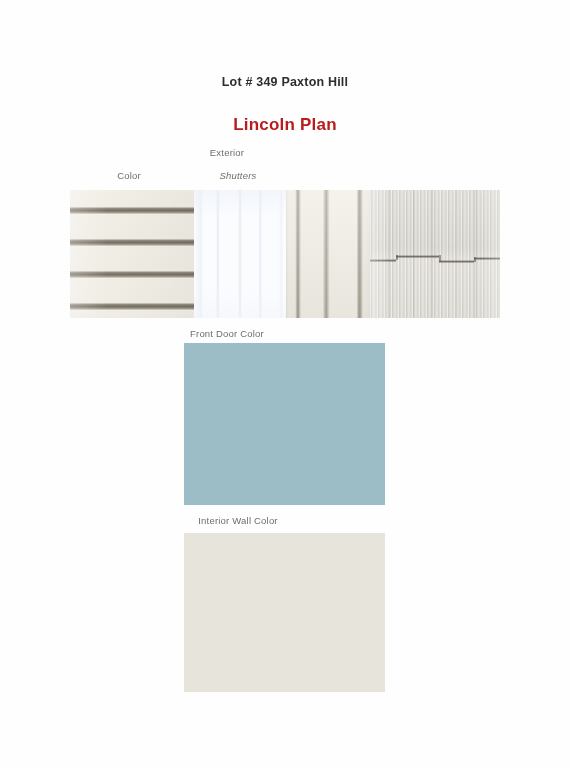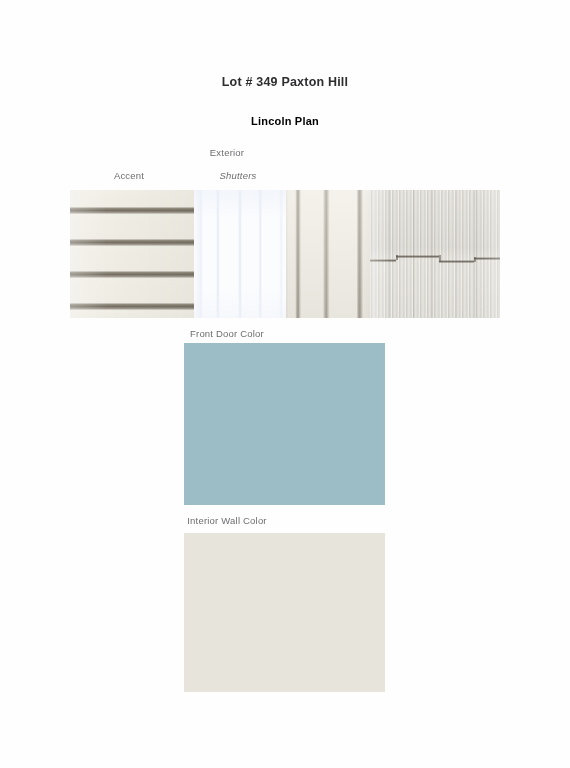--- a/index.html
+++ b/index.html
@@ -32,23 +32,23 @@
   }
   .title-main {
     font-size: 12.5px;
     font-weight: 700;
     color: #2e2e30;
     letter-spacing: 0.2px;
     line-height: 1;
     margin: 16px;
   }
   .title-sub {
-    font-size: 11px;
+    font-size: 17px;
     font-weight: 700;
-    color: #000000;
+    color: #b91c1c;
     letter-spacing: 0.2px;
     line-height: 1;
     margin: 27px 0 0 0;
   }
 
   
   .exterior-heading {
     position: absolute;
     top: 147px;
     left: 0;
@@ -225,21 +225,21 @@
   .block-label {
     position: absolute;
     left: 0;
     width: 454px;
     text-align: center;
     font-size: 9.5px;
     color: #6d6d70;
     letter-spacing: 0.2px;
   }
   .label-front    { top: 328px; }
-  .label-interior { top: 515px; }
+  .label-interior { top: 515px; padding-left: 11px; }
 
   .color-swatch {
     position: absolute;
     left: 184px;
     width: 201px;
   }
   .swatch-front {
     top: 343px;
     height: 162px;
   }
@@ -253,21 +253,21 @@
 
 <div class="page">
 
   <div class="title-block">
     <div class="title-main">Lot # 349 Paxton Hill</div>
     <div class="title-sub">Lincoln Plan</div>
   </div>
 
   <div class="exterior-heading">Exterior</div>
 
-  <div class="ext-label siding">Accent</div>
+  <div class="ext-label siding">Color</div>
   <div class="ext-label shutters">Shutters</div>
 
   <div class="exterior-strip">
     <div class="sw-lap"></div>
     <div class="sw-shutter"></div>
     <div class="sw-board"></div>
     <div class="sw-shake">
       <div class="grain"></div>
       <div class="shake-edge a"></div>
       <div class="shake-edge b"></div>

